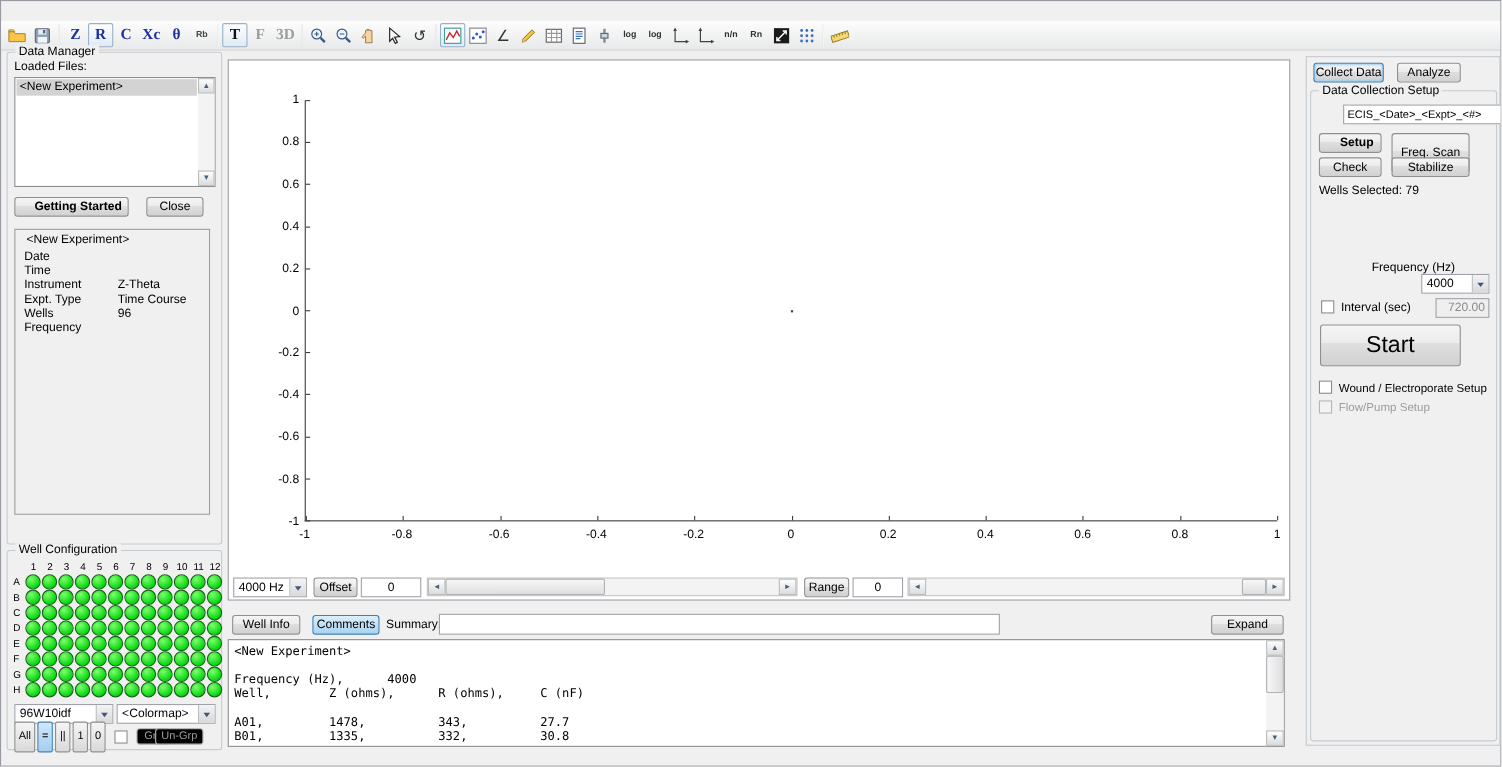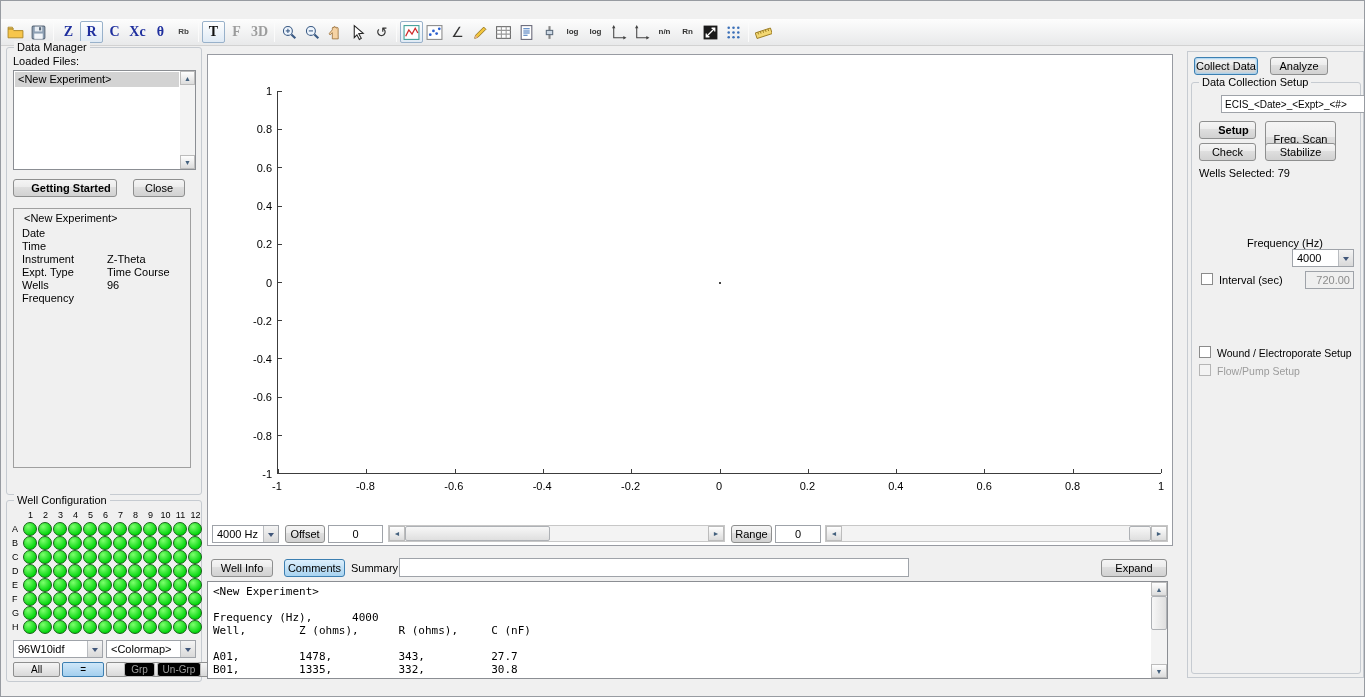--- a/index.html
+++ b/index.html
@@ -54,21 +54,21 @@
   .info-label{width:85px;}
   .info-value{flex:1;}
   
   .well-cols{position:absolute;left:16px;top:9px;display:flex;}
   .wc-col{width:15px;text-align:center;font-size:9px;line-height:10px;}
   .well-rows{position:absolute;left:5px;top:21px;}
   .wc-row{height:14px;line-height:14px;font-size:9px;}
   .well-grid{position:absolute;left:16px;top:21px;display:grid;grid-template-columns:repeat(12,15px);grid-auto-rows:14px;}
   .well{width:14px;height:14px;border-radius:50%;background:radial-gradient(circle at 35% 30%,#7dff6e,#00d40a 75%);border:1px solid #156315;}
   .sel-row{position:absolute;left:6px;top:161px;display:flex;align-items:center;gap:2px;height:15px;}
-  .sel-btn{height:15px;min-width:14px;padding:0 17px;display:flex;align-items:center;justify-content:center;background:linear-gradient(#f5f5f5,#d9d9d9);border:1px solid #8e8f8f;border-radius:2px;font-size:10px;}
+  .sel-btn{height:28px;min-width:14px;padding:0 3px;display:flex;align-items:center;justify-content:center;background:linear-gradient(#f5f5f5,#d9d9d9);border:1px solid #8e8f8f;border-radius:2px;font-size:10px;}
   .sel-btn.active{background:linear-gradient(#cfe7f9,#a3cfee);border-color:#3c7fb1;}
   
   .plot-panel{position:absolute;left:206px;top:53px;width:966px;height:492px;background:#fff;border:1px solid #989ba2;}
   .axis-box{position:absolute;left:69px;top:36px;width:884px;height:383px;border-left:1px solid #3c3c3c;border-bottom:1px solid #3c3c3c;}
   .x-tick{position:absolute;bottom:0;width:1px;height:4px;background:#3c3c3c;}
   .y-tick{position:absolute;left:0;width:4px;height:1px;background:#3c3c3c;}
   .x-labels{position:absolute;left:69px;top:425px;width:884px;height:13px;}
   .x-labels span{position:absolute;transform:translateX(-50%);white-space:nowrap;}
   .y-labels{position:absolute;left:6px;top:36px;width:58px;height:383px;}
   .y-labels span{position:absolute;right:0;transform:translateY(-50%);white-space:nowrap;}
@@ -442,21 +442,21 @@
     </div>
     <div class="sel-row" id="sel-buttons">
         <div class="sel-btn">All</div>
         <div class="sel-btn active">=</div>
         <div class="sel-btn">||</div>
         <div class="sel-btn">1</div>
         <div class="sel-btn">0</div>
         <div class="checkbox" style="position: static; margin-left: 6px;"></div>
       </div>
     <div class="btn disabled" style="left:117px;top:161px;width:31px;height:15px;font-size:10px;">Grp</div>
-    <div class="btn disabled" style="left:150px;top:161px;width:44px;height:15px;font-size:10px;">Un-Grp</div>
+    <div class="btn disabled" style="left:134px;top:161px;width:44px;height:15px;font-size:10px;">Un-Grp</div>
   </div>
 
   <div class="plot-panel">
     <div class="axis-box" id="axis-box">
         <div class="x-tick" style="left: 0%;"></div>
         <div class="x-tick" style="left: 10%;"></div>
         <div class="x-tick" style="left: 20%;"></div>
         <div class="x-tick" style="left: 30%;"></div>
         <div class="x-tick" style="left: 40%;"></div>
         <div class="x-tick" style="left: 50%;"></div>
@@ -569,20 +569,21 @@
       <div class="lbl" style="left:7px;top:154px;margin-left:48px;">Frequency (Hz)</div>
       <div class="combo" style="left:100px;top:166px;width:62px;height:18px;">
         <span class="cb-text">4000</span>
         <span class="cb-arrow"></span>
       </div>
 
       <div class="checkbox" style="left:9px;top:190px;"></div>
       <div class="lbl" style="left:27px;top:191px;">Interval (sec)</div>
       <input class="tinput" disabled="" style="left: 113px; top: 188px; width: 49px; height: 18px; text-align: right;" value="720.00">
 
+      <div class="btn" style="left:8px;top:212px;width:128px;height:38px;font-size:21px;">Start</div>
 
       <div class="checkbox" style="left:7px;top:263px;"></div>
       <div class="lbl" style="left:25px;top:264px;font-size:10.5px;">Wound / Electroporate Setup</div>
       <div class="checkbox disabled" style="left:7px;top:281px;"></div>
       <div class="lbl dis-lbl" style="left:25px;top:282px;font-size:10.5px;">Flow/Pump Setup</div>
     </div>
   </div>
 
 </div>
 

